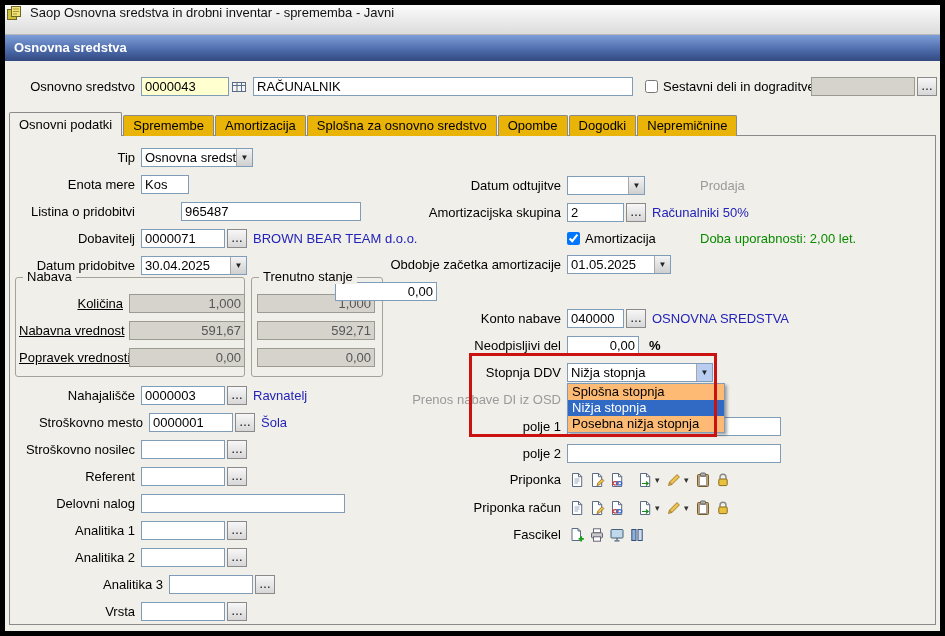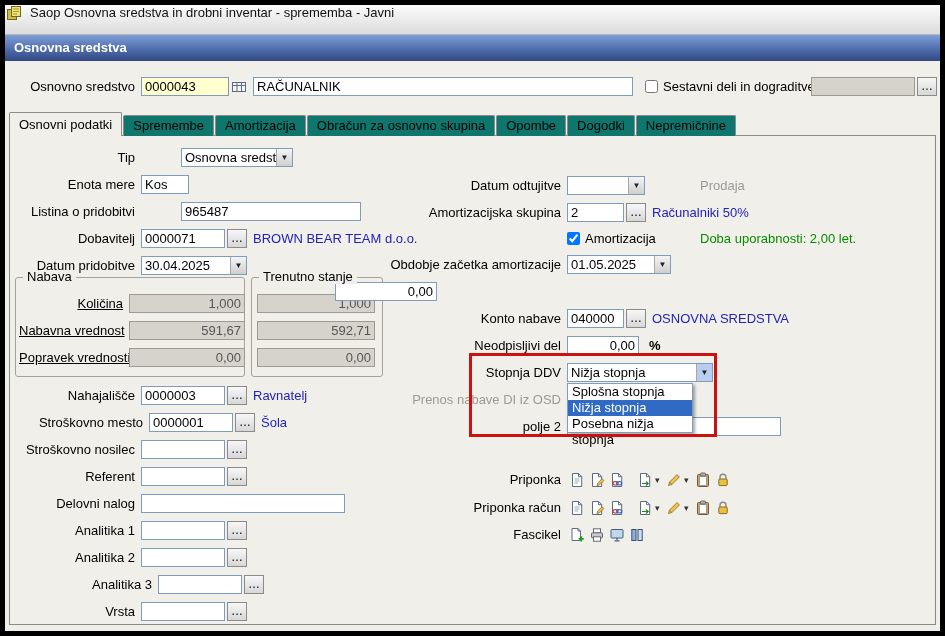--- a/index.html
+++ b/index.html
@@ -59,32 +59,32 @@
   .combo .arrow.pressed { background:#b9cdf0; }
 
   .link { color:#2222b8; margin-left:6px; }
   .gray-note { color:#9a9a9a; }
   .green-note { color:#0a8a00; }
   .abs-note { position:absolute; white-space:nowrap; }
 
   .tabstrip { position:absolute; left:4px; top:107px; height:24px; display:flex; align-items:flex-end; z-index:3; }
   .tab {
     border:1px solid #8a8a8a; border-bottom:none; border-radius:2px 2px 0 0;
-    background:#0f766e; padding:2px 9px 2px; margin-right:1px; height:21px; cursor:pointer;
+    background:#eab308; padding:2px 9px 2px; margin-right:1px; height:21px; cursor:pointer;
   }
   .tab.active { background:#f1efe9; height:24px; padding-top:4px; position:relative; z-index:4; }
 
   .panel { position:absolute; left:4px; top:130px; right:4px; bottom:6px; border:1px solid #8a8a8a; background:#f1efe9; }
 
   .group { position:absolute; border:1px solid #a5a29a; border-radius:3px; }
   .group-cap { position:absolute; background:#f1efe9; padding:0 4px; line-height:14px; z-index:2; }
 
   .ddlist {
-    position:absolute; left:562px; top:378px; width:126px; z-index:10;
-    background:#ffffff; border:1px solid #7f9db9; box-shadow:2px 2px 3px rgba(0,0,0,.35);
+    position:absolute; left:562px; top:378px; width:158px; z-index:10;
+    background:#fdba74; border:1px solid #7f9db9; box-shadow:2px 2px 3px rgba(0,0,0,.35);
   }
   .dditem { height:16px; line-height:16px; padding:0 4px; cursor:pointer; }
   .dditem.sel { background:#316ac5; color:#fff; }
 
   .annot { position:absolute; left:464px; top:348px; width:248px; height:84px;
     border:3px solid #cc1111; z-index:20; pointer-events:none; }
 
   .icon-btn {
     width:20px; height:20px; display:inline-flex; align-items:center; justify-content:center;
     border:1px solid transparent; cursor:pointer;
@@ -131,29 +131,29 @@
     </div>
     <div class="row" style="left:806px; top:71px;">
       <input class="tb dis" style="width: 104px;" disabled="" value="">
       <button class="dots">…</button>
     </div>
 
     <div class="tabstrip">
       <span class="tab active">Osnovni podatki</span>
       <span class="tab">Spremembe</span>
       <span class="tab">Amortizacija</span>
-      <span class="tab">Obračun za osnovno skupina</span>
+      <span class="tab">Splošna za osnovno sredstvo</span>
       <span class="tab">Opombe</span>
       <span class="tab">Dogodki</span>
       <span class="tab">Nepremičnine</span>
     </div>
 
     <div class="panel"></div>
 
-    <div class="row" style="left:4px; top:142px;gap:40px;">
+    <div class="row" style="left:4px; top:142px;">
       <span class="lab w126">Tip</span>
       <div class="combo" style="width:112px;">
         <span class="val">Osnovna sredstva</span>
         <span class="arrow">▼</span>
       </div>
     </div>
 
     <div class="row" style="left:4px; top:169px;">
       <span class="lab w126">Enota mere</span>
       <input class="tb" style="width: 48px;" value="Kos">
@@ -244,21 +244,21 @@
       <input class="tb" style="width: 84px;" value="">
       <button class="dots">…</button>
     </div>
 
     <div class="row" style="left:4px; top:542px;">
       <span class="lab w126">Analitika 2</span>
       <input class="tb" style="width: 84px;" value="">
       <button class="dots">…</button>
     </div>
 
-    <div class="row" style="left:9px; top:569px;padding-left:12px;">
+    <div class="row" style="left:20px; top:569px;padding-left:12px;">
       <span class="lab w126">Analitika 3</span>
       <input class="tb" style="width: 84px;" value="">
       <button class="dots">…</button>
     </div>
 
     <div class="row" style="left:4px; top:596px;">
       <span class="lab w126">Vrsta</span>
       <input class="tb" style="width: 84px;" value="">
       <button class="dots">…</button>
     </div>
@@ -316,24 +316,28 @@
         <span class="val">Nižja stopnja</span>
         <span class="arrow pressed">▼</span>
       </div>
     </div>
 
     <div class="row" style="left:330px; top:384px;">
       <span class="lab w226 gray-note">Prenos nabave DI iz OSD</span>
     </div>
 
     <div class="row" style="left:330px; top:411px;">
+      <span class="lab w226">polje 1</span>
+      <input class="tb" style="width: 214px;" value="">
+    </div>
+
+    <div class="row" style="left:330px; top:438px;">
       <span class="lab w226">polje 2</span>
       <input class="tb" style="width: 214px;" value="">
     </div>
-
 
     <div class="row" style="left:330px; top:464px;">
       <span class="lab w226">Priponka</span>
       <span class="icon-btn">
           <svg width="16" height="16" viewBox="0 0 16 16">
             <path d="M3.5 1.5h6.2l3 3V14.5H3.5z" fill="#fff" stroke="#5a6b86"></path>
             <path d="M9.5 1.5v3.2h3.2" fill="none" stroke="#5a6b86"></path>
             <path d="M5.5 7h5M5.5 9h5M5.5 11h3.5" stroke="#9aaabb" fill="none"></path>
           </svg>
         </span>

